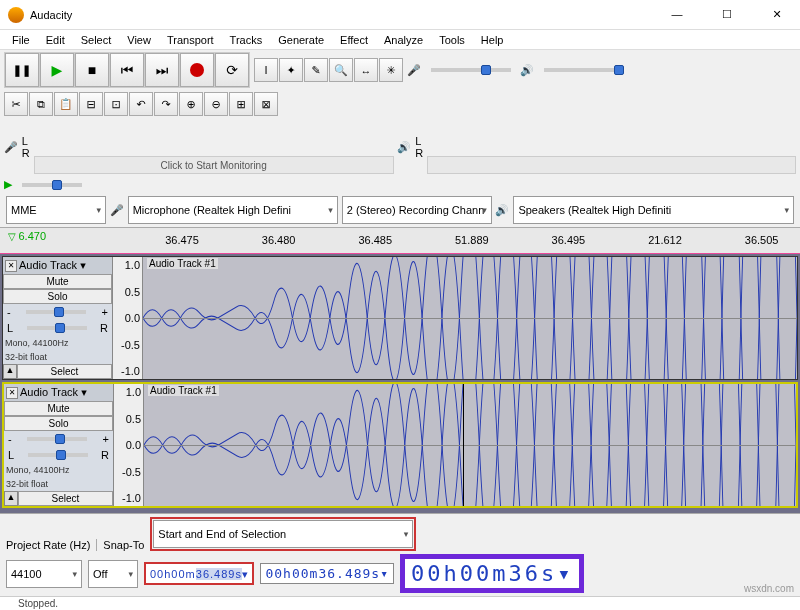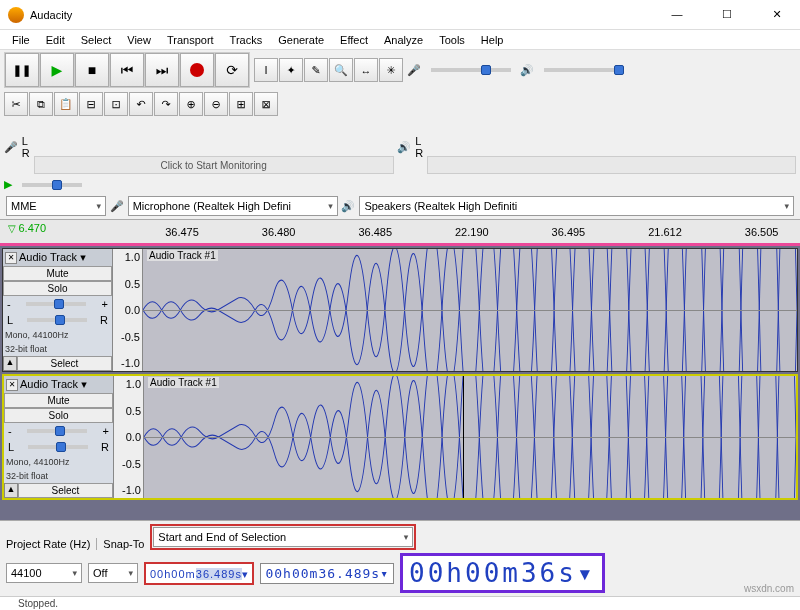--- a/index.html
+++ b/index.html
@@ -15,23 +15,23 @@
 .toolrow { display: flex; align-items: center; padding: 2px 4px; gap: 4px; }
 .transport { display: flex; gap: 1px; background: #ccc; padding: 1px; }
 .tbtn { width: 34px; height: 34px; background: linear-gradient(#fdfdfd,#e5e5e5); border: 1px solid #aaa; display: flex; align-items: center; justify-content: center; font-size: 14px; }
 .tbtn.play { color: #0a0; }
 .tbtn.rec .dot { width: 14px; height: 14px; border-radius: 50%; background: #c00; }
 .sbtn { width: 24px; height: 24px; background: linear-gradient(#fdfdfd,#e5e5e5); border: 1px solid #aaa; display: flex; align-items: center; justify-content: center; font-size: 11px; }
 .meter { height: 18px; background: #e8e8e8; display: flex; align-items: center; position: relative; border: 1px solid #ccc; flex: 1; margin-top: 36px; }
 .slider-mini { width: 80px; height: 4px; background: #ccc; position: relative; margin: 0 6px; }
 .slider-mini .thumb { position: absolute; width: 10px; height: 10px; background: #3a76d8; border: 1px solid #1a4a9a; border-radius: 2px; top: -3px; }
 .device-row { display: flex; gap: 4px; padding: 3px 6px; align-items: center; }
-.combo { height: 20px; border: 1px solid #999; background: #fff; display: flex; align-items: center; padding: 0 4px; position: relative; }
+.combo { height: 28px; border: 1px solid #999; background: #fff; display: flex; align-items: center; padding: 0 4px; position: relative; }
 .combo::after { content: "▾"; position: absolute; right: 4px; font-size: 9px; color: #555; }
-.ruler { height: 26px; background: #e8e8e8; border-bottom: 3px solid #ec4899; display: flex; position: relative; justify-content: flex-end; }
+.ruler { height: 26px; background: #e8e8e8; border-bottom: 1px solid #ec4899; display: flex; position: relative; justify-content: flex-end; }
 .ruler .marker { position: absolute; left: 8px; top: 2px; color: #0a0; font-size: 10px; }
 .ruler .ticks { margin-left: 110px; flex: 1; display: flex; position: relative; font-size: 10px; }
 .ruler .ticks span { position: absolute; top: 6px; }
 .track-area { background: #6f6f88; padding: 2px; }
 .track { display: flex; border: 1px solid #333; margin-bottom: 2px; background: #fff; }
 .track.selected { border: 2px solid #cc0; }
 .track-panel { width: 110px; background: #d8dde5; border-right: 1px solid #888; font-size: 10px; }
 .tp-header { background: #c8cdd5; padding: 2px; display: flex; align-items: center; gap: 2px; }
 .tp-close { width: 12px; height: 12px; border: 1px solid #888; display: flex; align-items: center; justify-content: center; font-size: 8px; background: #eee; }
 .tp-btns { display: flex; flex-direction: column; }
@@ -48,21 +48,21 @@
 .wave .midline { position: absolute; top: 50%; left: 0; right: 0; border-top: 1px solid #888; }
 .wave .playhead { position: absolute; top: 0; bottom: 0; border-left: 1px solid #000; }
 .gap { height: 60px; background: #6f6f88; }
 .bottom { position: absolute; bottom: 14px; left: 0; right: 0; background: #f0f0f0; border-top: 1px solid #aaa; padding: 3px 6px; }
 .bottom .row1 { display: flex; gap: 6px; align-items: flex-end; font-size: 11px; padding-bottom: 3px; }
 .bottom .row2 { display: flex; gap: 6px; align-items: center; }
 .sel-combo { border: 2px solid #c33; padding: 1px; }
 .timefield { font-family: monospace; font-size: 13px; border: 1px solid #888; background: #fff; padding: 2px 4px; letter-spacing: 1px; color: #2040c0; }
 .timefield.hl { border: 2px solid #c33; }
 .timefield .hl-digits { background: #cdd8f0; }
-.bigtime { font-family: monospace; font-size: 26px; letter-spacing: 3px; color: #2040c0; border: 3px solid #6d28d9; padding: 2px 6px; background: #fff; text-align: right; }
+.bigtime { font-family: monospace; font-size: 22px; letter-spacing: 3px; color: #2040c0; border: 5px solid #6d28d9; padding: 2px 6px; background: #fff; text-align: right; }
 .status { position: absolute; bottom: 0; left: 0; right: 0; height: 14px; font-size: 10px; padding: 1px 18px; color: #444; border-top: 1px solid #ccc; }
 .watermark { position: absolute; right: 6px; bottom: 16px; font-size: 10px; color: #999; }
 </style>
 </head>
 <body>
 
 <div class="titlebar">
   <span class="icon"></span>
   <span class="title">Audacity</span>
   <div class="winbtns">
@@ -152,34 +152,37 @@
       </div>
   </div>
   <div class="device-row">
     <div class="combo" style="width:100px">
         <span>MME</span>
       </div>
     <span>🎤</span>
     <div class="combo" style="width:210px">
         <span>Microphone (Realtek High Defini</span>
       </div>
+    <div class="combo" style="width:150px">
+        <span>2 (Stereo) Recording Chann</span>
+      </div>
     <span>🔊</span>
     <div class="combo" style="flex:1">
         <span>Speakers (Realtek High Definiti</span>
       </div>
   </div>
 </div>
 
 <div class="ruler">
   <span class="marker">▽ <span>6.470</span></span>
   <div class="ticks">
     <span style="left:8%">36.475</span>
     <span style="left:22%">36.480</span>
     <span style="left:36%">36.485</span>
-    <span style="left:50%">22.190</span>
+    <span style="left:50%">51.889</span>
     <span style="left:64%">36.495</span>
     <span style="left:78%">21.612</span>
     <span style="left:92%">36.505</span>
   </div>
 </div>
 
 <div class="track-area">
   <div class="track">
     <div class="track-panel">
       <div class="tp-header">

